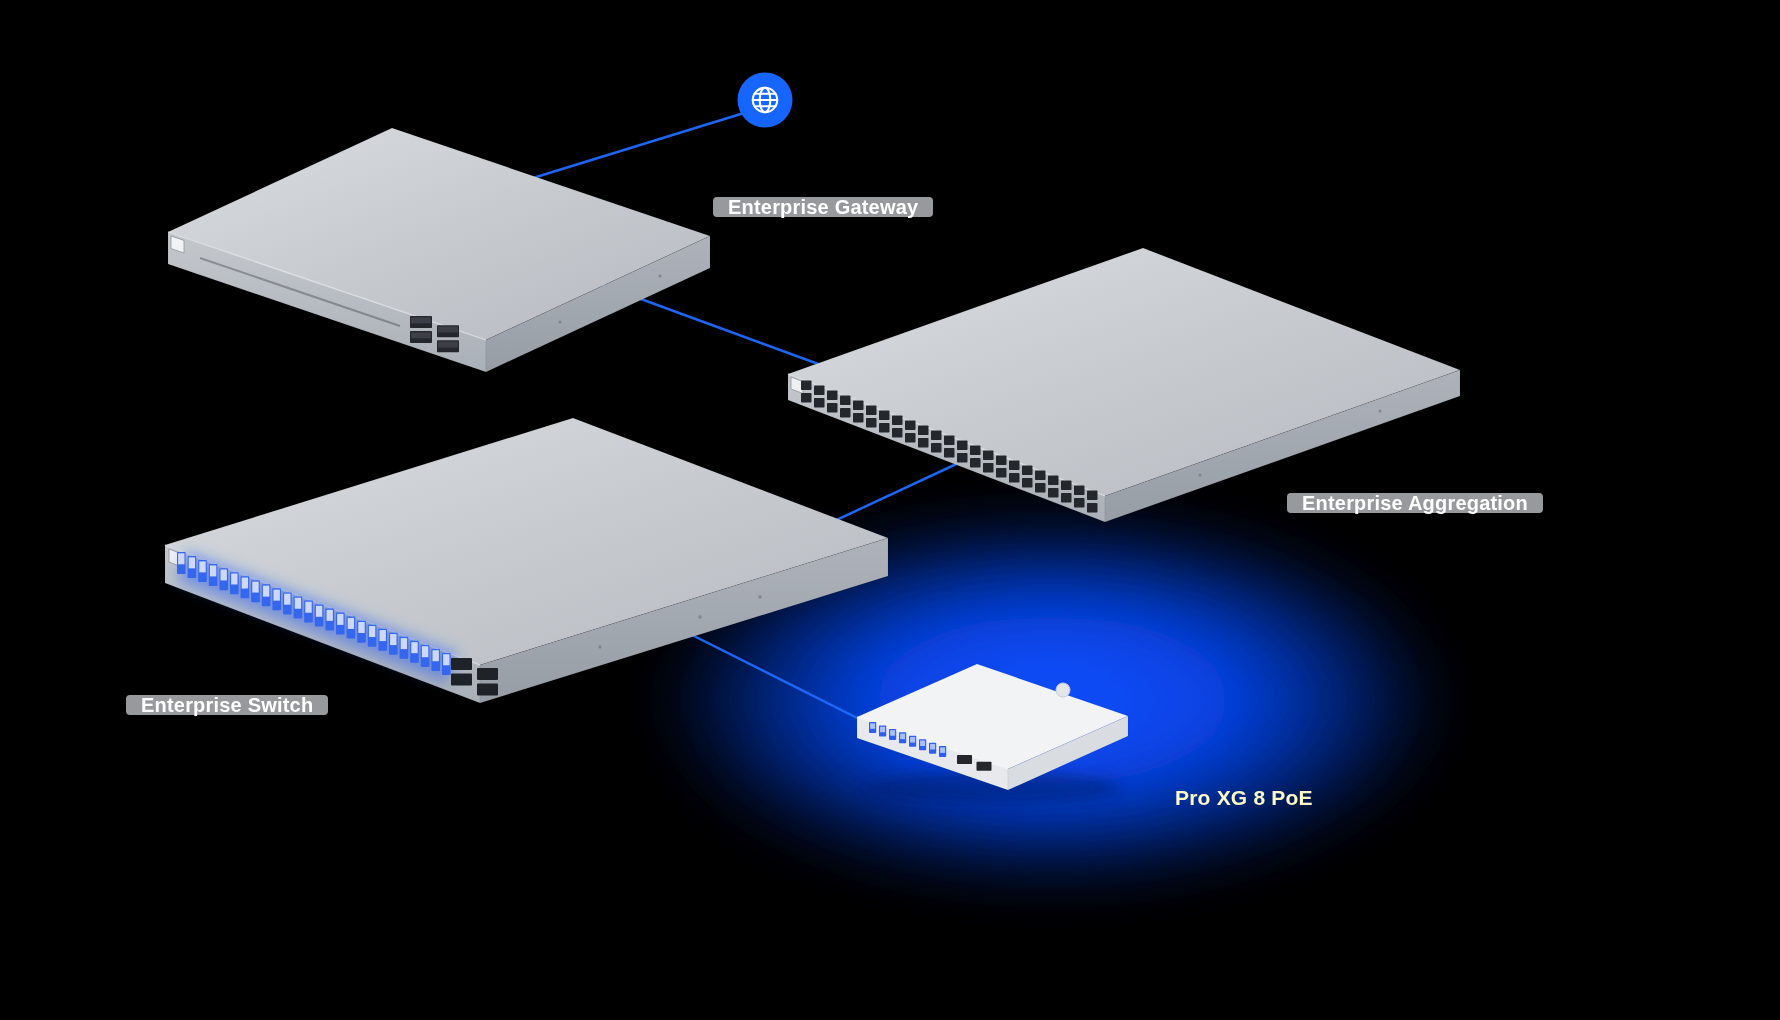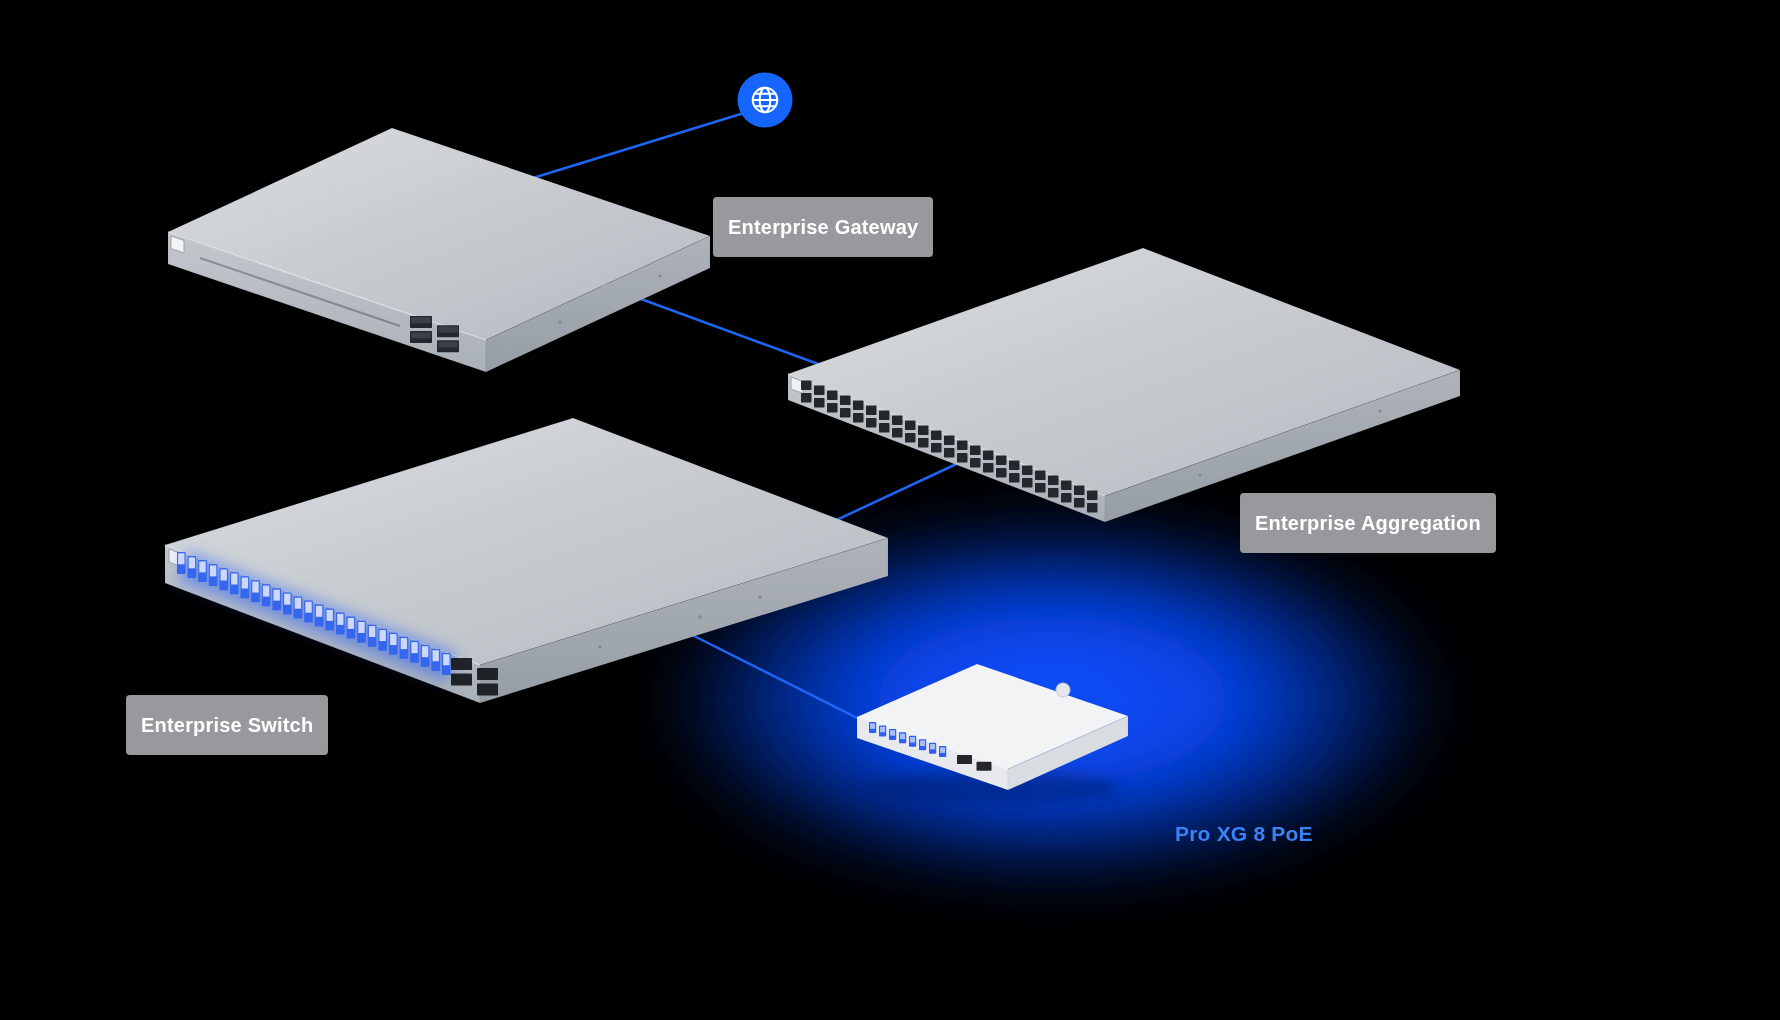--- a/index.html
+++ b/index.html
@@ -11,35 +11,34 @@
   .stage { position:relative; width:1780px; height:1020px; background:#000; }
   .stage svg { position:absolute; left:0; top:0; }
   .device-label {
     position:absolute;
     background:#98999c;
     color:#ffffff;
     font-size:20px;
     font-weight:700;
     line-height:1;
     letter-spacing:.2px;
-    padding:20px 15px;
+    padding:0 15px;
     border-radius:4px;
     white-space:nowrap;
   }
   .plain-label {
     position:absolute;
-    color:#3b82f6;
+    color:#fef9c3;
     font-size:21px;
     font-weight:700;
     letter-spacing:.2px;
     white-space:nowrap;
-    margin-top:36px;
   }
   #label-gateway     { left:713px;  top:197px; }
-  #label-aggregation { left:1240px; top:493px; }
+  #label-aggregation { left:1287px; top:493px; }
   #label-switch      { left:126px;  top:695px; }
   #label-proxg       { left:1175px; top:786px; }
 </style>
 </head>
 <body>
 
 <div class="stage">
 
 <svg width="1780" height="1020" viewBox="0 0 1780 1020">
   <defs>

